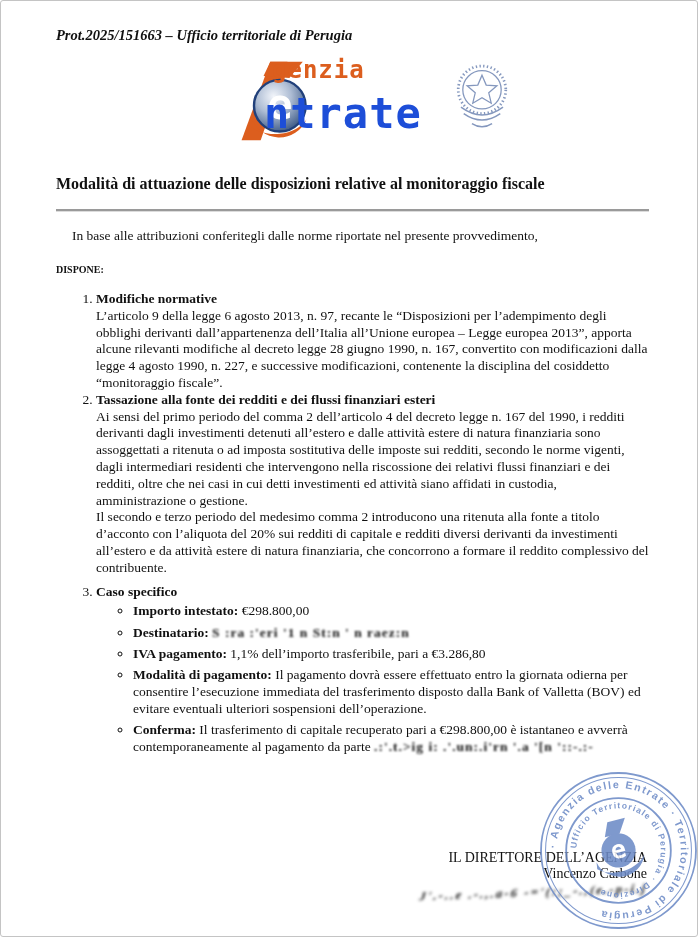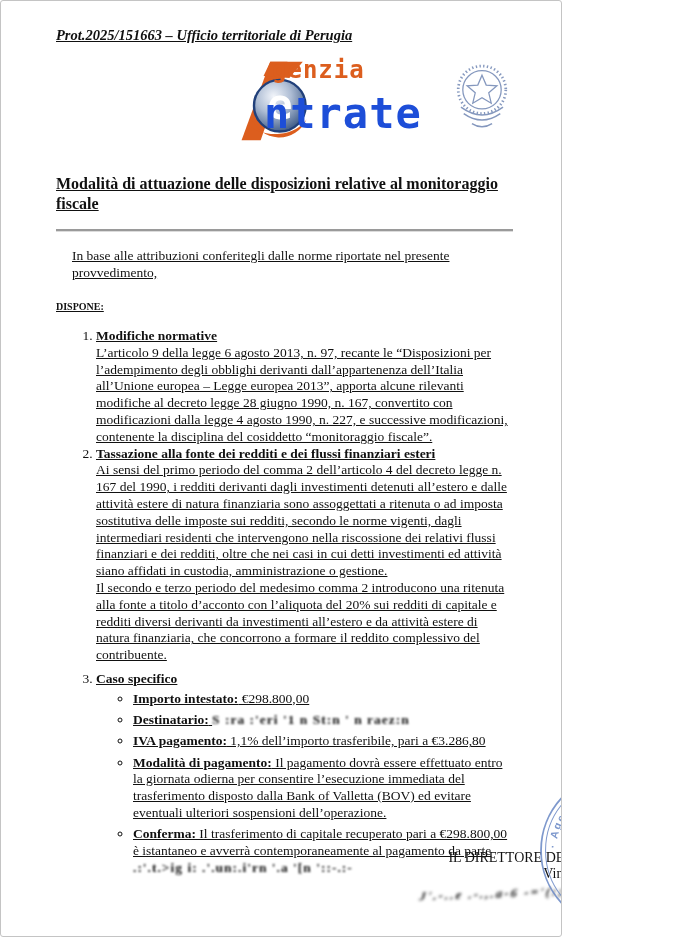--- a/index.html
+++ b/index.html
@@ -1,18 +1,18 @@
 <!DOCTYPE html>
 <html><head>
 <meta charset="utf-8">
 <style>
   html,body{margin:0;padding:0;background:#fff;}
   body{width:700px;height:939px;font-family:"Liberation Serif",serif;color:#111;}
-  .page{position:relative;width:562px;height:937px;border:1px solid #c4c4c4;border-radius:3px;
-        background:#fff;overflow:hidden;box-sizing:border-box;text-decoration:underline;}
+  .page{position:relative;width:698px;height:937px;border:1px solid #c4c4c4;border-radius:3px;
+        background:#fff;overflow:hidden;box-sizing:border-box;}
   .content{padding:26px 48px 0 55px;position:relative;}
   .prot{font-size:14.5px;font-weight:bold;font-style:italic;white-space:nowrap;}
   
   .logo-row{position:relative;height:104px;}
   .a-mark{position:absolute;left:176px;top:12px;width:88px;height:88px;}
   .word-genzia{position:absolute;left:216px;top:14px;font-family:"DejaVu Sans Mono",monospace;
                font-weight:bold;font-size:24px;color:#DC5E1E;letter-spacing:1px;line-height:1;}
   .word-ntrate{position:absolute;left:208px;top:49px;font-family:"DejaVu Sans Mono",monospace;
                font-weight:bold;font-size:42px;color:#1d4ed8;letter-spacing:1px;line-height:1;}
   .emblem{position:absolute;left:394px;top:14px;width:64px;height:80px;}

